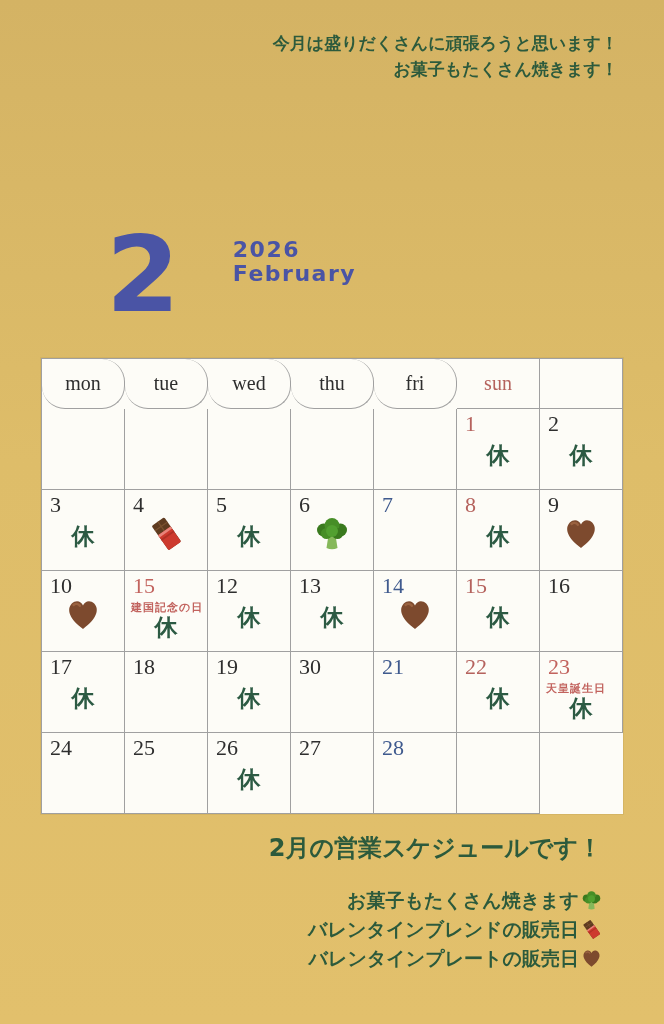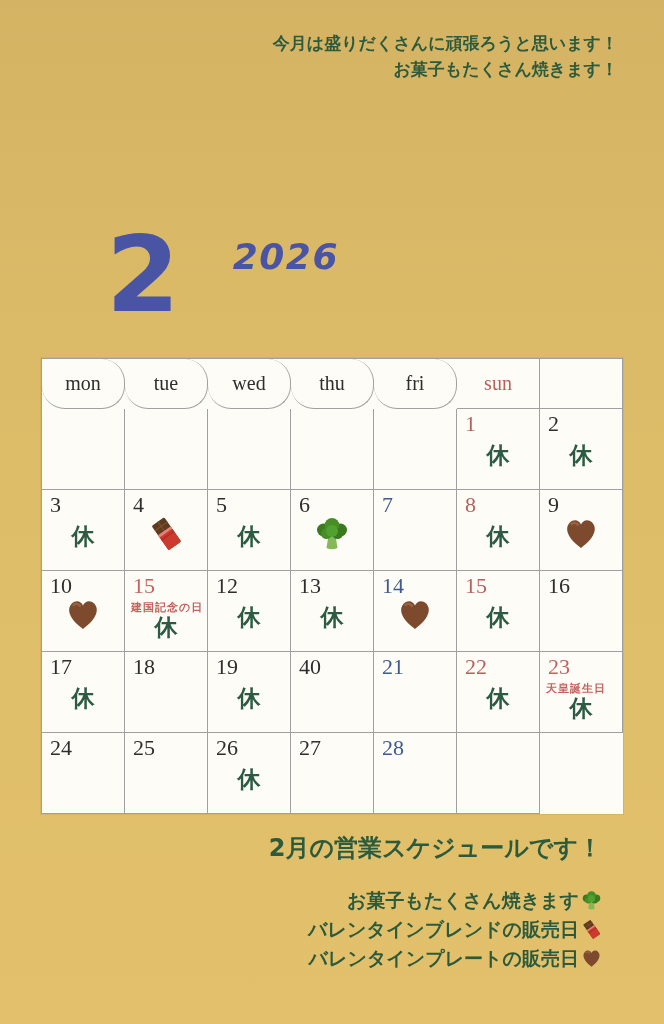--- a/index.html
+++ b/index.html
@@ -9,21 +9,21 @@
     font-family:"DejaVu Sans", sans-serif;
     background:linear-gradient(180deg, var(--background-top,#d4b364) 0%, var(--background-mid,#debd69) 45%, var(--background-bottom,#e2c06c) 100%);
   }
   .top-note {
     position:absolute; top:31px; right:46px;
     text-align:right; font-weight:bold; font-size:17px; line-height:1.5;
     color:var(--text-green,#2c5a3c);
   }
   .title-row { position:absolute; top:222px; left:106px; display:flex; color:var(--title-blue,#4a54a5); }
   .month-num { font-size:106px; font-weight:bold; line-height:1; letter-spacing:-1px; }
-  .year-month { margin-left:54px; margin-top:16px; font-size:36px; font-weight:bold; line-height:1.08; letter-spacing:1.5px;font-style:italic; }
+  .year-month { margin-left:54px; margin-top:16px; font-size:22px; font-weight:bold; line-height:1.08; letter-spacing:1.5px; }
   .calendar {
     position:absolute; top:358px; left:41px; width:582px;
     display:grid; grid-template-columns:repeat(7,1fr); grid-template-rows:50px repeat(5,81px);
     border-top:1px solid var(--grid-line,#a0a0a0); border-left:1px solid var(--grid-line,#a0a0a0);
     background:var(--cell-white,#fdfcf7);
     box-shadow:0 0 0 1px rgba(180,150,80,0.25);
   }
   .cal-cell {
     position:relative; background:var(--cell-white,#fdfcf7);
     border-right:1px solid var(--grid-line,#a0a0a0); border-bottom:1px solid var(--grid-line,#a0a0a0);
@@ -66,20 +66,21 @@
 
 <div class="top-note">
   <div>今月は盛りだくさんに頑張ろうと思います！</div>
   <div>お菓子もたくさん焼きます！</div>
 </div>
 
 <div class="title-row">
   <div class="month-num">2</div>
   <div class="year-month">
     <div>2026</div>
+    <div>February</div>
   </div>
 </div>
 
 <div class="calendar" id="calendar-grid">
     <div class="cal-cell head-cell tone-weekday">mon</div>
     <div class="cal-cell head-cell tone-weekday">tue</div>
     <div class="cal-cell head-cell tone-weekday">wed</div>
     <div class="cal-cell head-cell tone-weekday">thu</div>
     <div class="cal-cell head-cell tone-weekday">fri</div>
     <div class="cal-cell head-cell tone-sun">sun</div>
@@ -193,21 +194,21 @@
       <div class="closed">休</div>
     </div>
     <div class="cal-cell day-cell">
       <div class="date-num tone-weekday">18</div>
     </div>
     <div class="cal-cell day-cell">
       <div class="date-num tone-weekday">19</div>
       <div class="closed">休</div>
     </div>
     <div class="cal-cell day-cell">
-      <div class="date-num tone-weekday">40</div>
+      <div class="date-num tone-weekday">30</div>
     </div>
     <div class="cal-cell day-cell">
       <div class="date-num tone-sat">21</div>
     </div>
     <div class="cal-cell day-cell">
       <div class="date-num tone-sun">22</div>
       <div class="closed">休</div>
     </div>
     <div class="cal-cell day-cell has-holiday">
       <div class="date-num tone-holiday">23</div>

